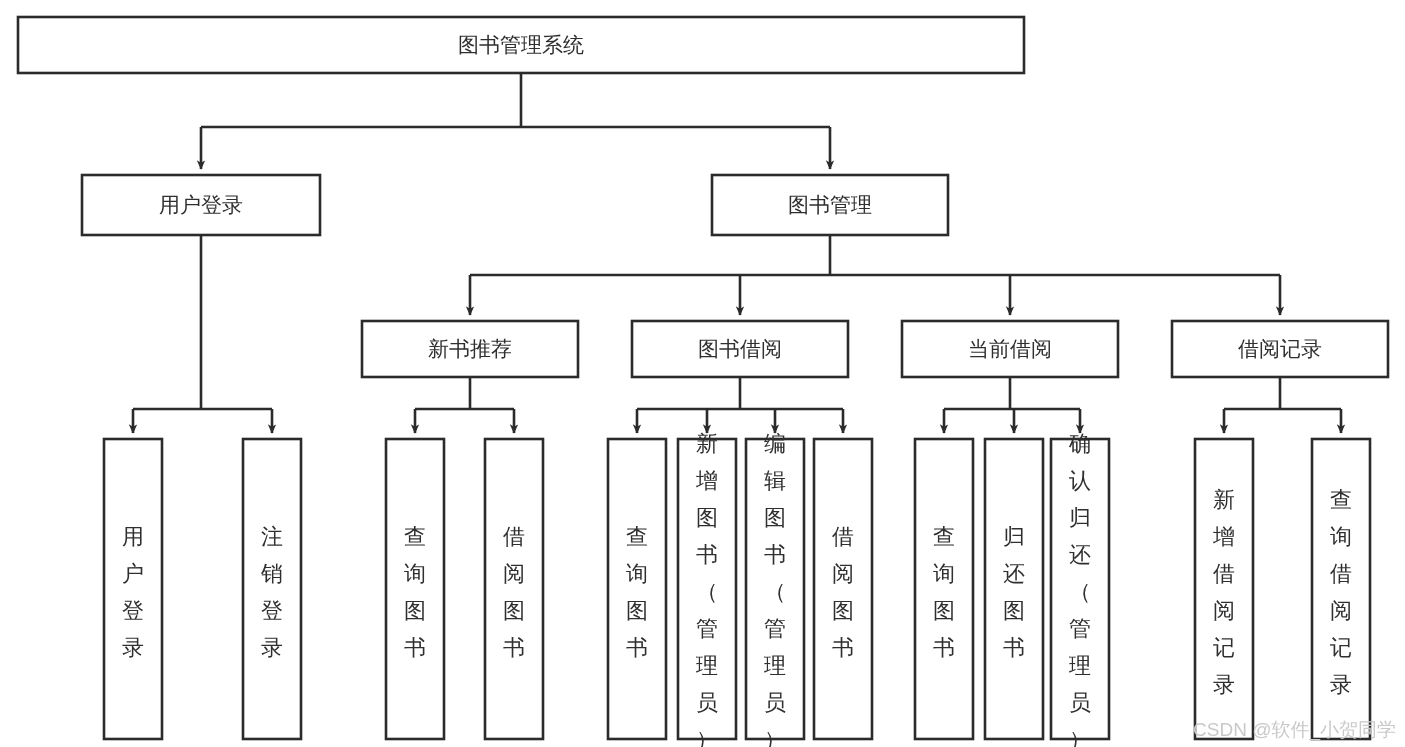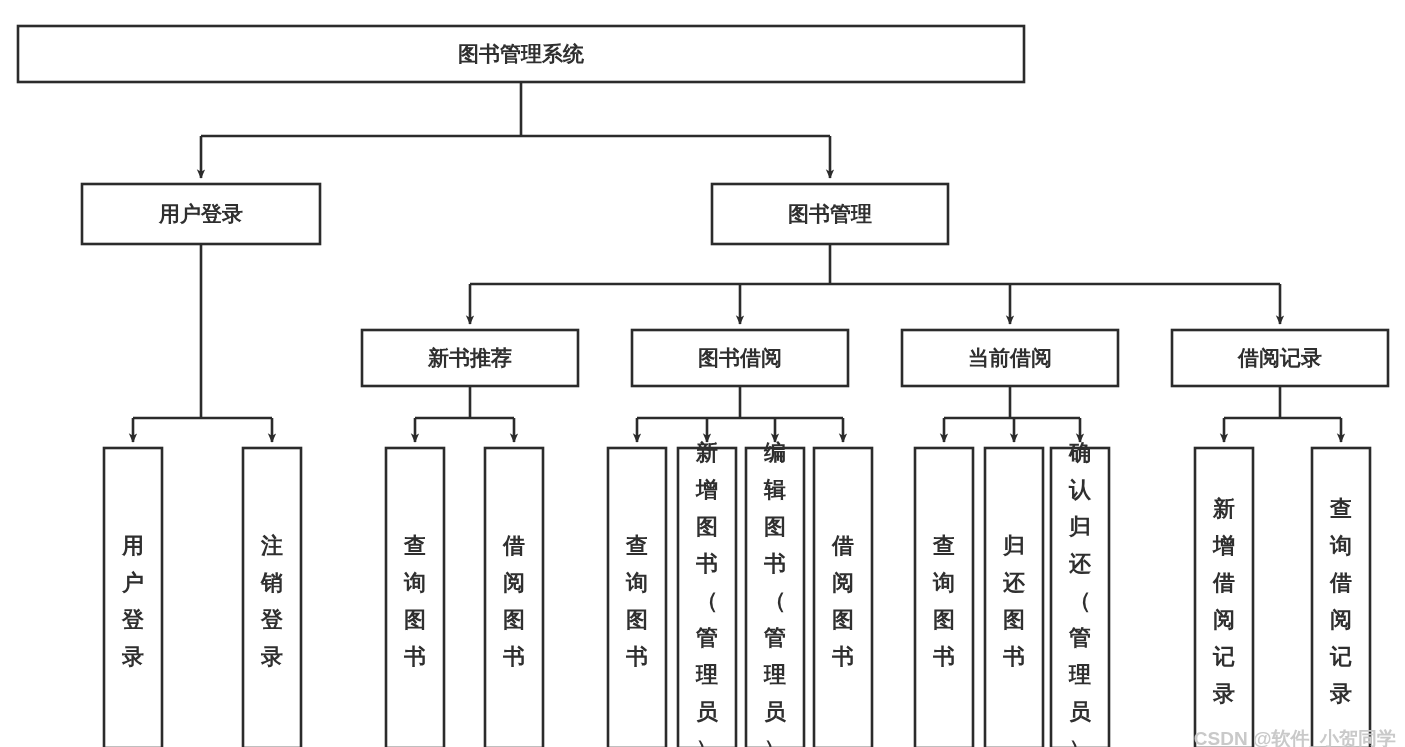--- a/index.html
+++ b/index.html
@@ -9,24 +9,23 @@
   }
   body {
     width: 1405px;
     height: 747px;
     font-family: "Liberation Sans", "DejaVu Sans", sans-serif;
     overflow: hidden;
     position: relative;
   }
   #diagram-root {
     position: absolute;
-    left: 0; top: 12px;
+    left: 0; top: 3px;
     width: 1405px;
     height: 565px;
-    font-weight: bold;
   }
   svg.diagram {
     display: block;
     width: 1405px;
     height: 747px;
     background: #ffffff;
   }
   .node-rect {
     fill: #ffffff;
     stroke: #2b2b2b;

